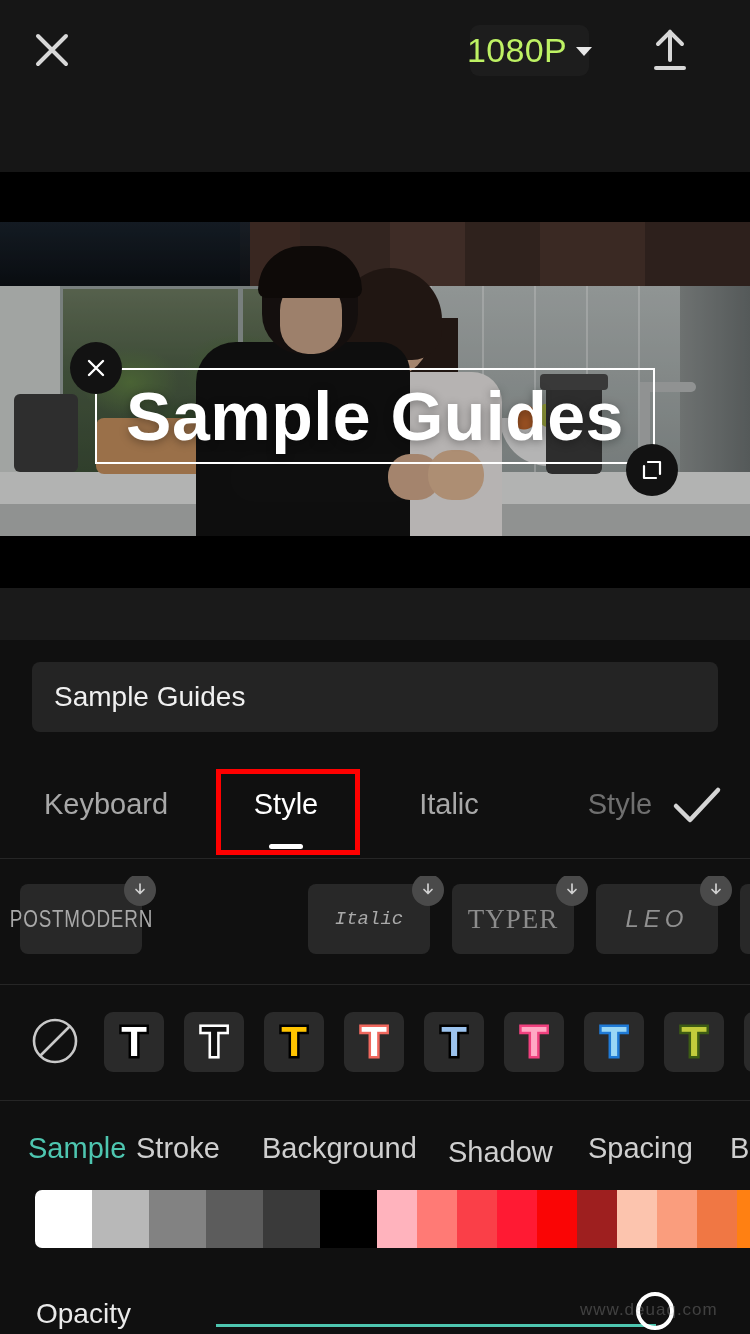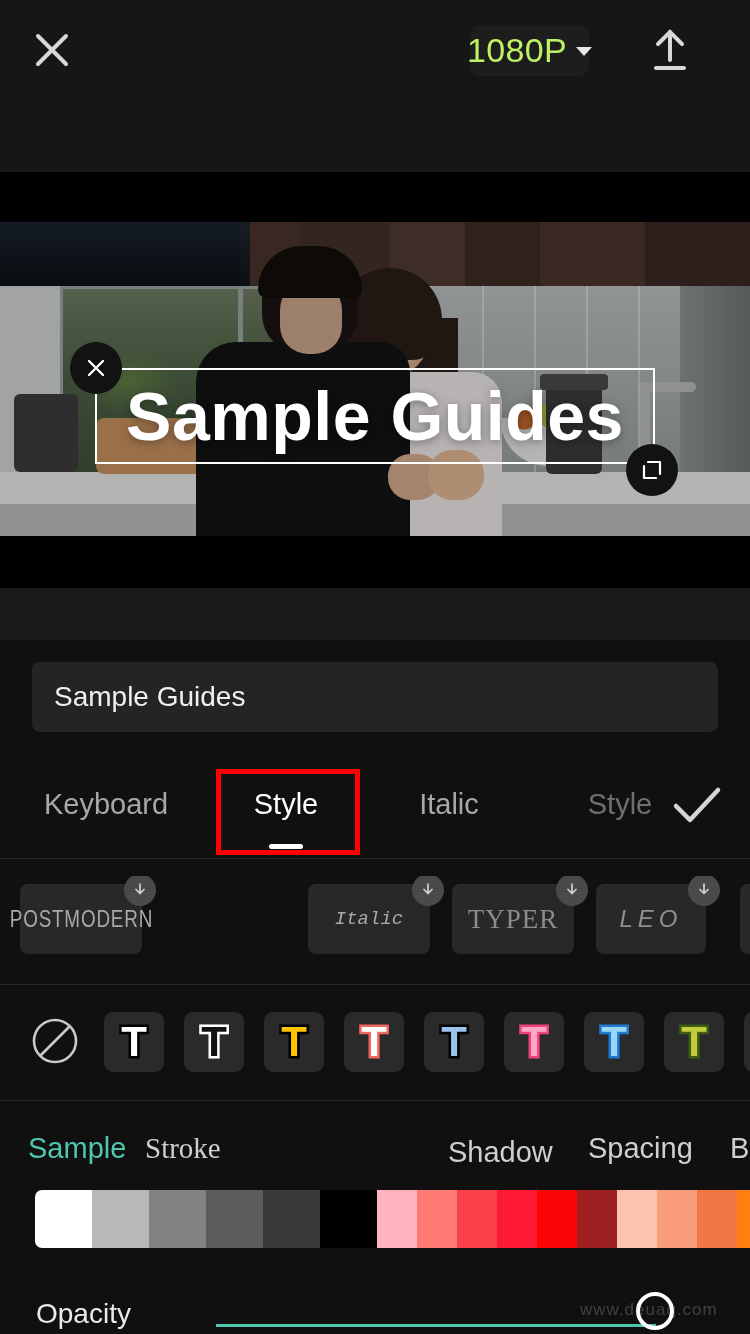--- a/index.html
+++ b/index.html
@@ -263,21 +263,21 @@
       </span>
     </div>
     <div class="fchip" style="left:452px;width:122px;">
       <span class="ftxt" style="font-family:'Liberation Serif',serif;font-size:27px;letter-spacing:1px;color:#8c8c8c;">TYPER</span>
       <span class="dlbadge">
         <svg width="18" height="18" viewBox="0 0 18 18" aria-hidden="true">
           <path d="M9 3 L9 12 M5 8.5 L9 12.5 L13 8.5" stroke="#d0d0d0" stroke-width="1.7" fill="none" stroke-linecap="round" stroke-linejoin="round"></path>
         </svg>
       </span>
     </div>
-    <div class="fchip" style="left:596px;width:110px;">
+    <div class="fchip" style="left:596px;width:122px;">
       <span class="ftxt" style="font-style:italic;letter-spacing:5px;color:#909090;font-size:24px;">LEO</span>
       <span class="dlbadge">
         <svg width="18" height="18" viewBox="0 0 18 18" aria-hidden="true">
           <path d="M9 3 L9 12 M5 8.5 L9 12.5 L13 8.5" stroke="#d0d0d0" stroke-width="1.7" fill="none" stroke-linecap="round" stroke-linejoin="round"></path>
         </svg>
       </span>
     </div>
     <div class="fchip" style="left:740px;width:122px;"></div>
   </div>
 
@@ -316,22 +316,25 @@
     </div>
     <div class="pchip" style="left:744px;"></div>
   </div>
 
   <div class="panel-sep" style="top:1100px;"></div>
 
   <div class="subtabs">
     <div class="stab active" style="left:28px;top:14px;">
       <span>Sample</span>
     </div>
-    <div class="stab" style="left:145px;top:14px;font-family:Liberation Serif, serif;">
+    <div class="stab" style="left:136px;top:14px;">
       <span>Stroke</span>
+    </div>
+    <div class="stab" style="left:262px;top:14px;">
+      <span>Background</span>
     </div>
     <div class="stab" style="left:448px;top:18px;">
       <span>Shadow</span>
     </div>
     <div class="stab" style="left:588px;top:14px;">
       <span>Spacing</span>
     </div>
     <div class="stab" style="left:730px;top:14px;">
       <span>B</span>
     </div>

